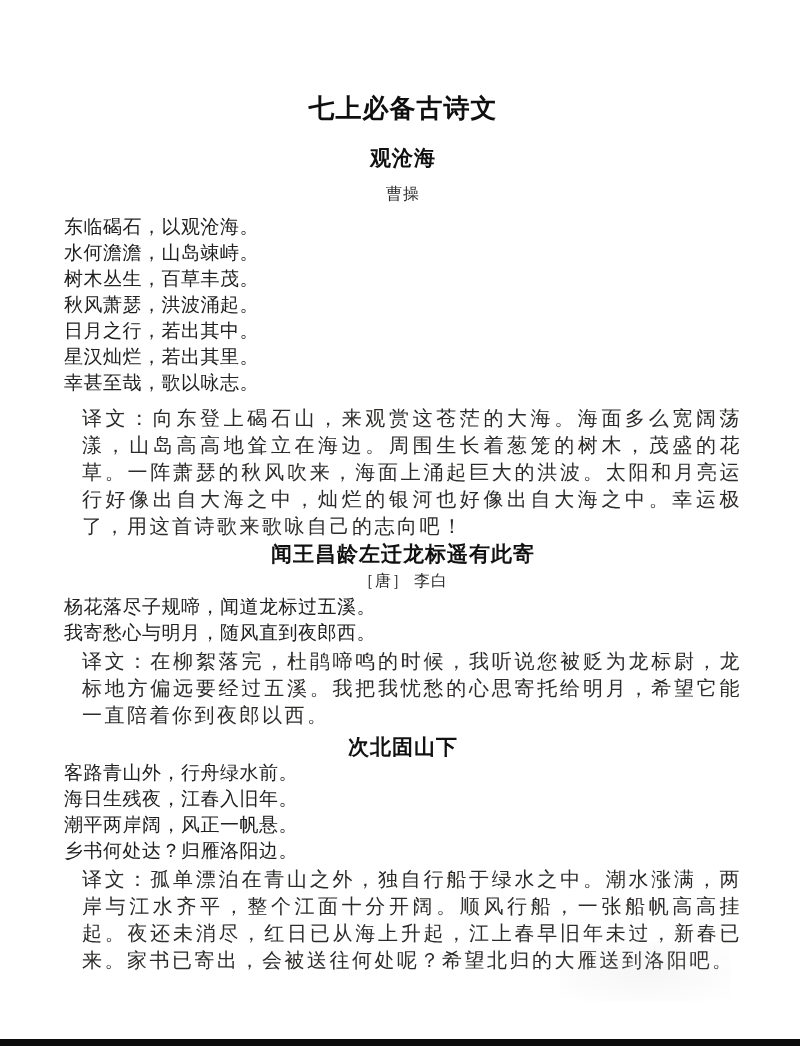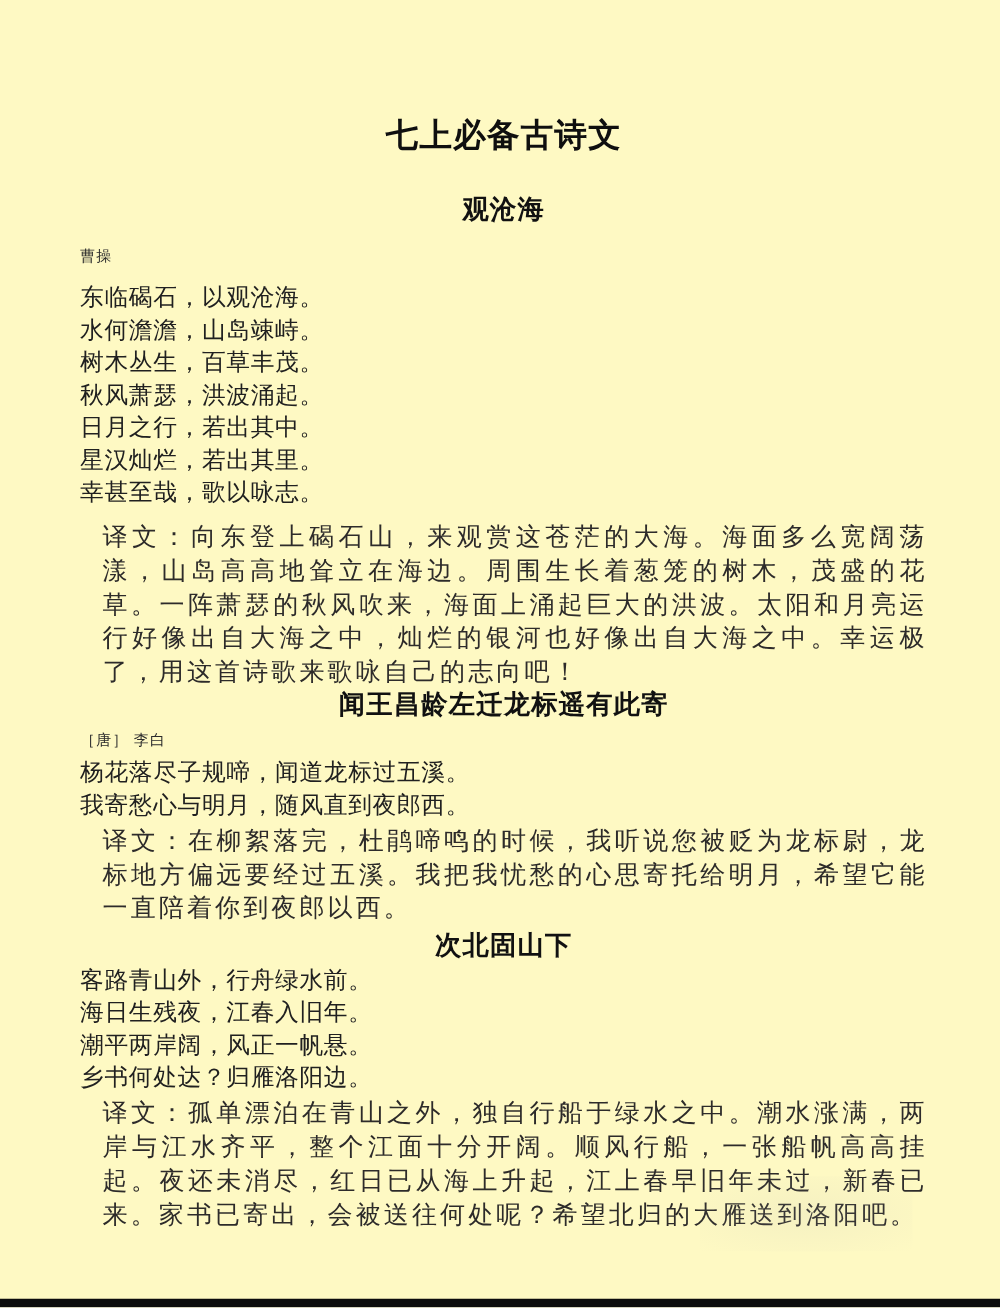--- a/index.html
+++ b/index.html
@@ -6,53 +6,54 @@
     margin: 0;
     padding: 0;
     background: #e9e9e9;
     font-family: "Liberation Serif", serif;
   }
   .page {
     position: relative;
     width: 800px;
     height: 1046px;
     margin: 0 auto;
-    background: #fef9c3;
+    background: #ffffff;
     overflow: hidden;
     color: #1d1d1d;
     box-sizing: border-box;
   }
   .page-inner {
     box-sizing: border-box;
     padding: 94px 58px 0 64px;
   }
   .main-title {
     margin: 0;
     font-family: "Liberation Sans", sans-serif;
     font-weight: 700;
     font-size: 26px;
     line-height: 28px;
     text-align: center;
     color: #0f0f0f;
     letter-spacing: 1px;
   }
   .poem-title {
-    margin: 36px 0 0 0;
-    font-family: Liberation Mono, monospace;
+    margin: 24px 0 0 0;
+    font-family: Liberation Sans, sans-serif;
     font-weight: 700;
     font-size: 21px;
     line-height: 23px;
     text-align: center;
     color: #111;
     letter-spacing: 1px;
   }
   .poem-author {
     margin-top: 14px;
-    font-size: 12px;
+    font-size: 16px;
     line-height: 21px;
+    text-align: center;
     color: #2b2b2b;
     letter-spacing: 1px;
   }
   .poem-author.link-style {
     color: #868686;
     text-decoration: underline;
     text-underline-offset: 4px;
     text-decoration-thickness: 1px;
   }
   .poem-lines {

